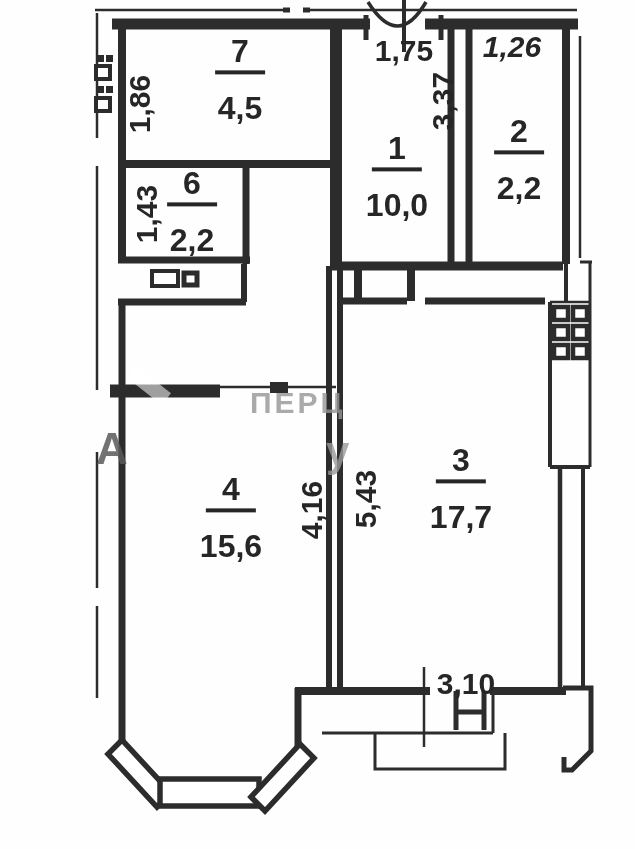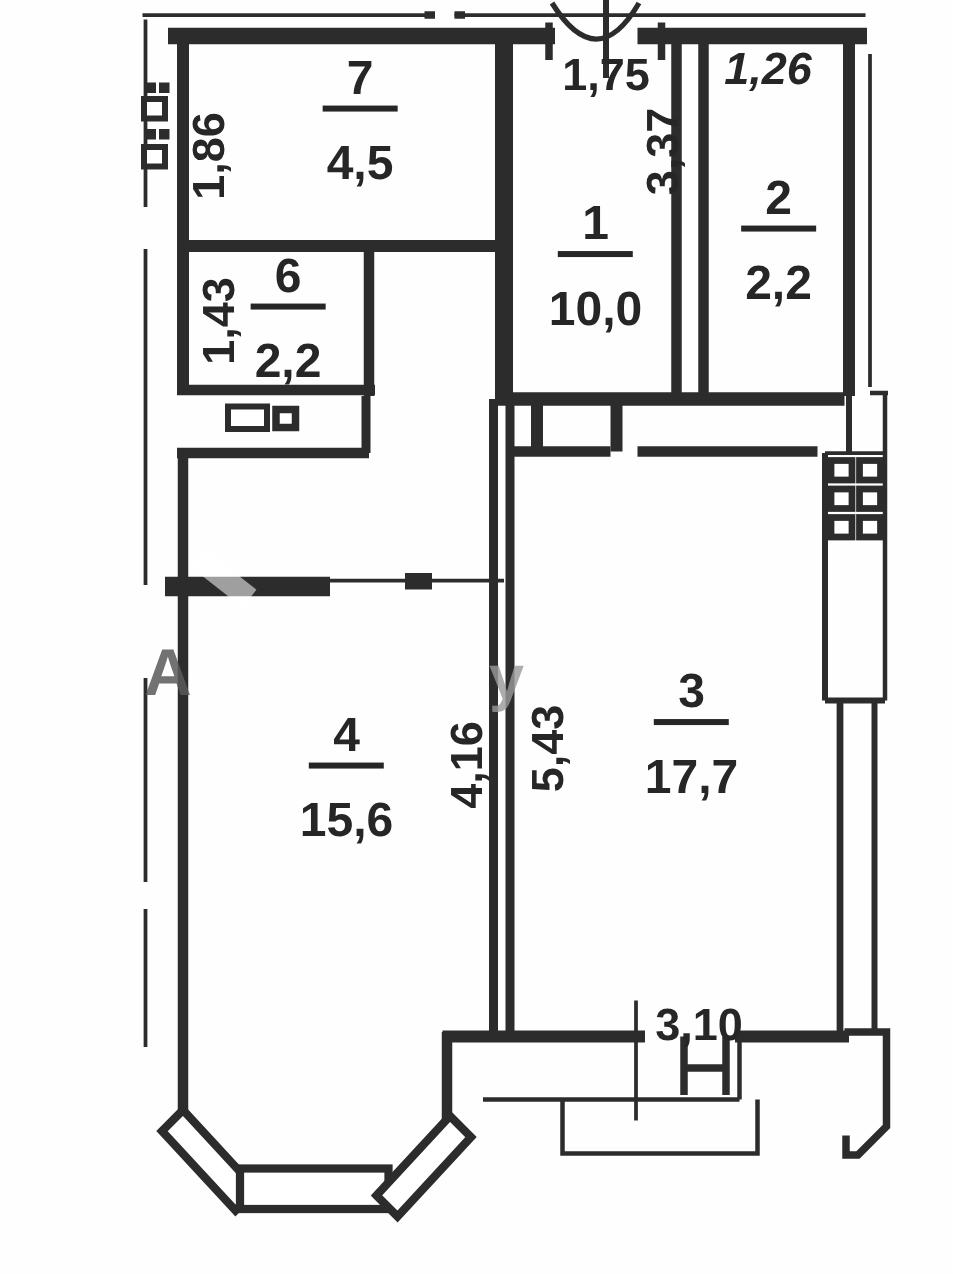--- a/index.html
+++ b/index.html
@@ -162,17 +162,18 @@
 
   <div class="dim-label" style="left:404px;top:51px;text-align:center;">1,75</div>
   <div class="dim-label" style="left:512px;top:47px;font-style:italic;">1,26</div>
   <div class="dim-label vert" style="left:443px;top:101px;">3,37</div>
   <div class="dim-label vert" style="left:140px;top:104px;">1,86</div>
   <div class="dim-label vert" style="left:147px;top:214px;">1,43</div>
   <div class="dim-label vert" style="left:312px;top:510px;">4,16</div>
   <div class="dim-label vert" style="left:366px;top:499px;">5,43</div>
   <div class="dim-label" style="left:466px;top:664px;margin-top:20px;">3,10</div>
 
+  <div class="wm f1">ПЕРЦ</div>
   <div class="wm f2">у</div>
   <div class="wm f3">А</div>
   <div class="wm-slash"></div>
 
 </div>
 
 </body></html>

